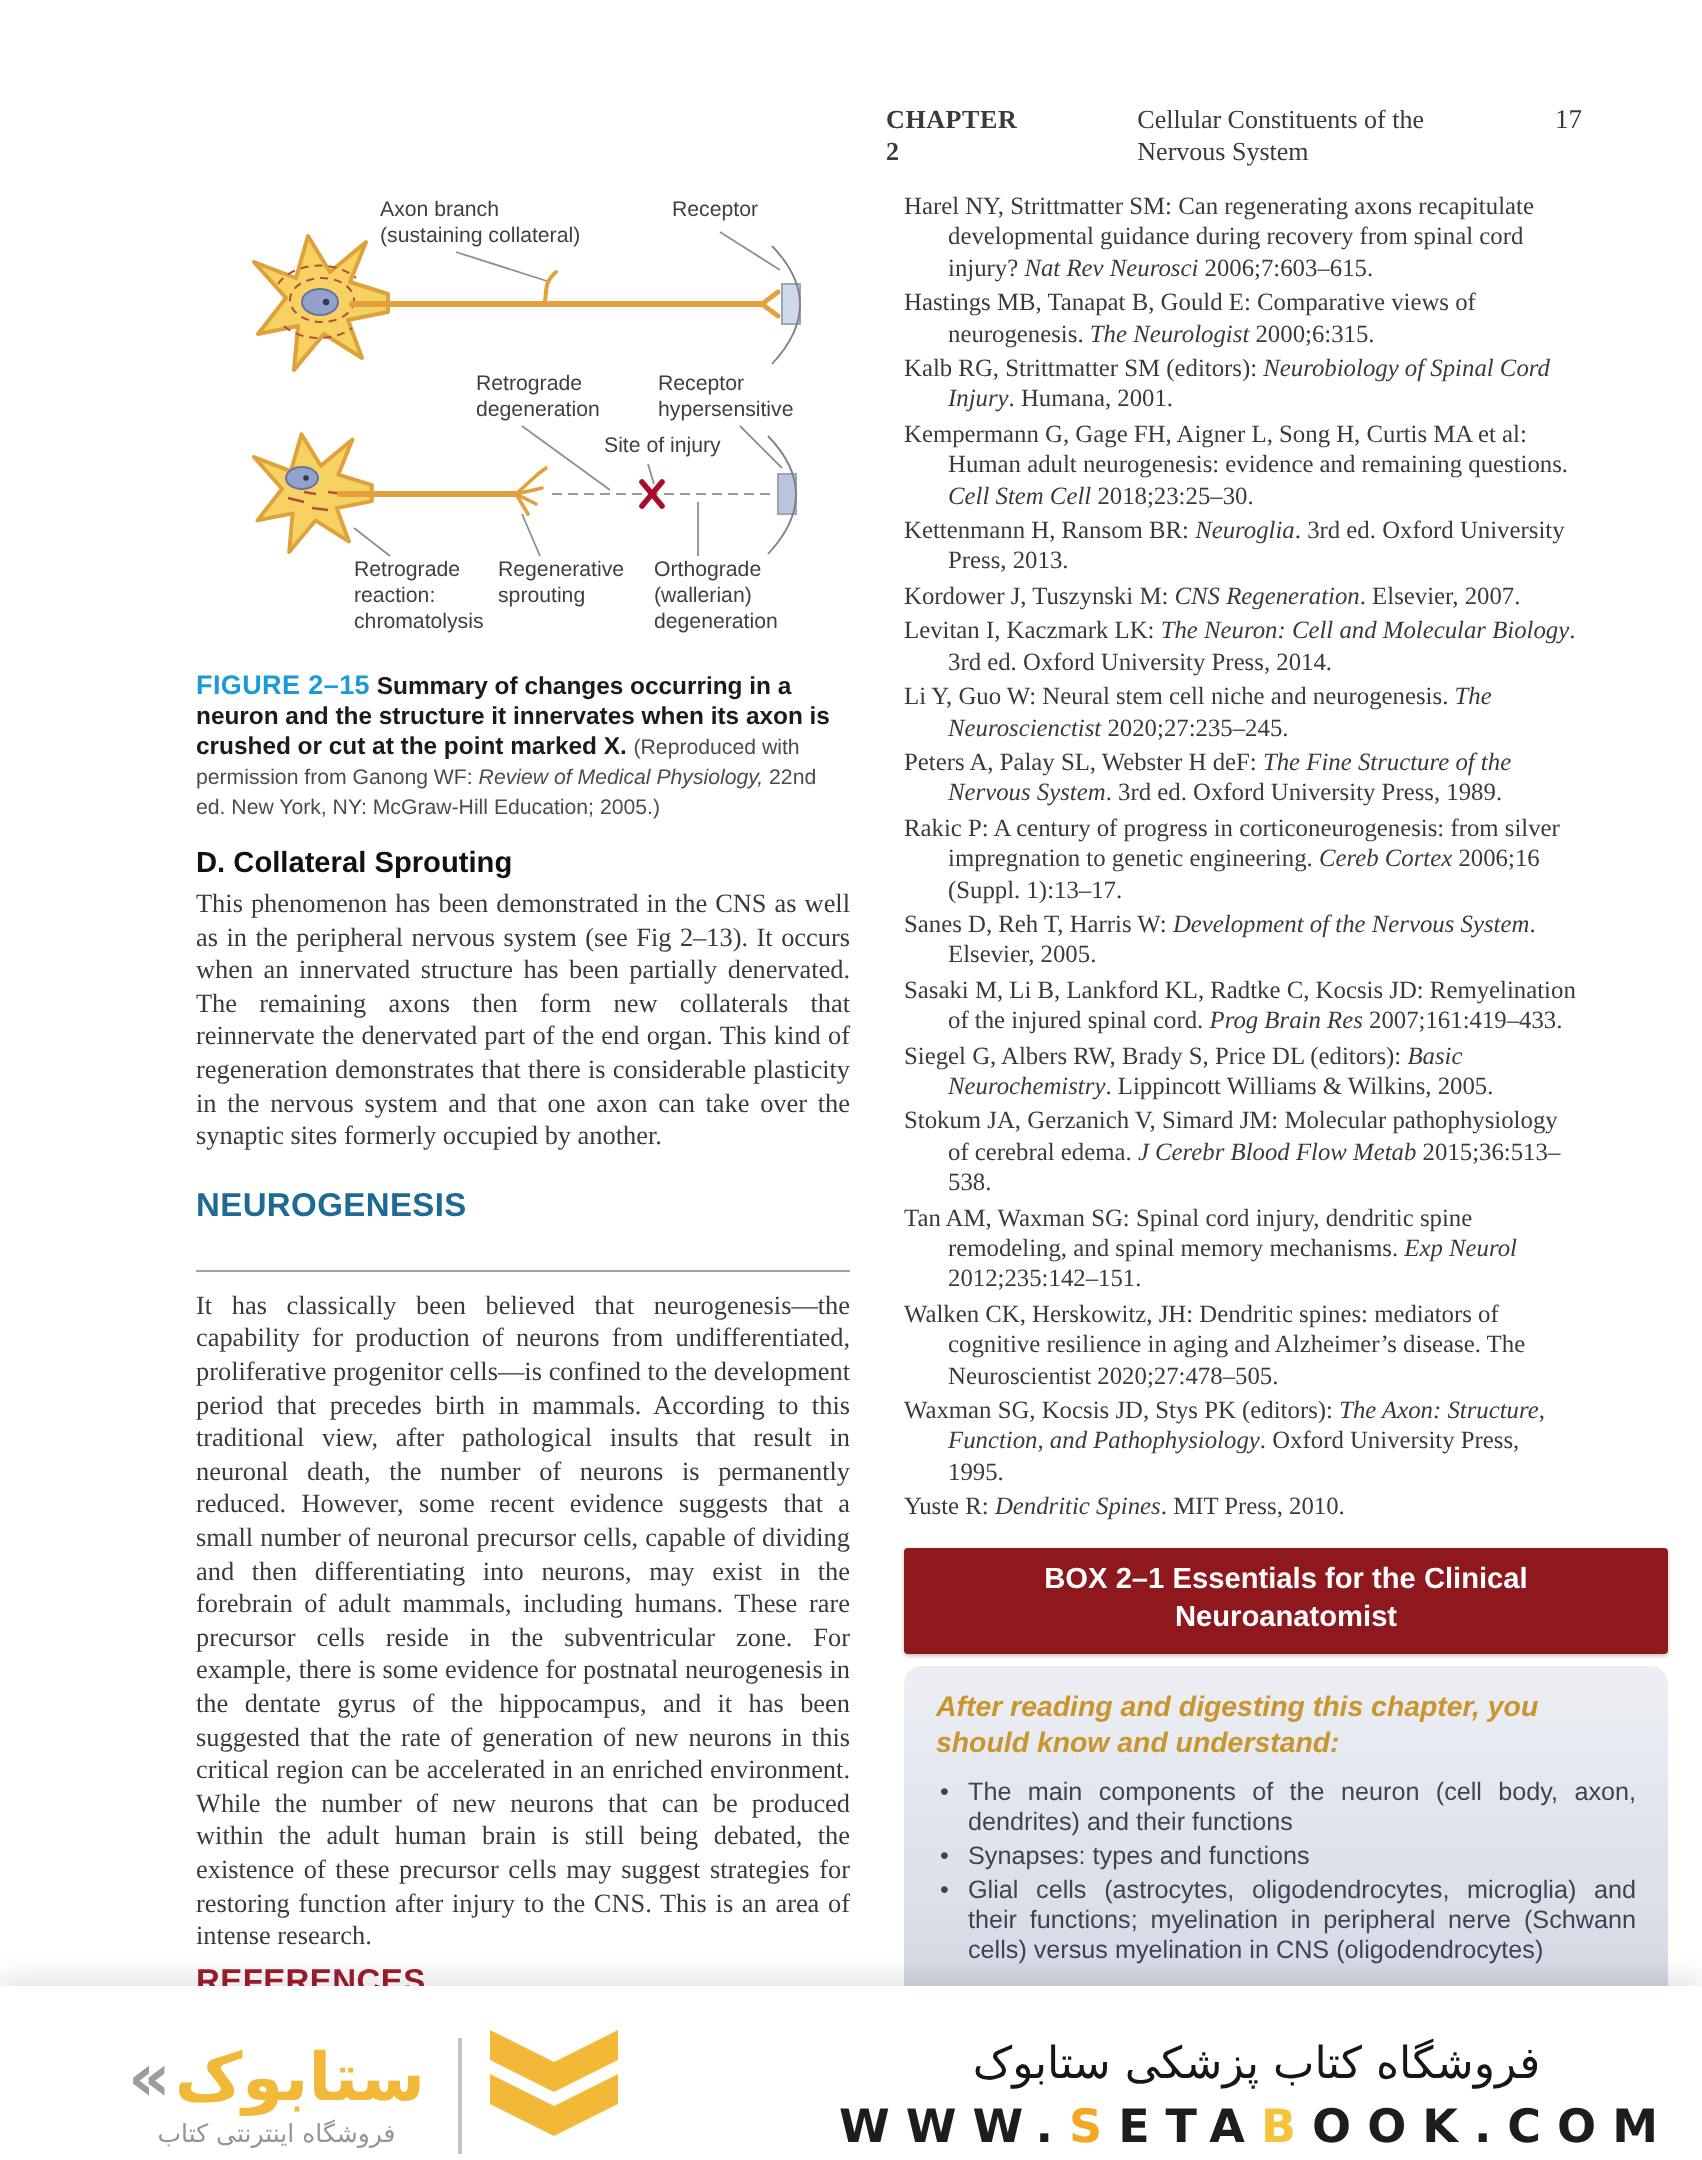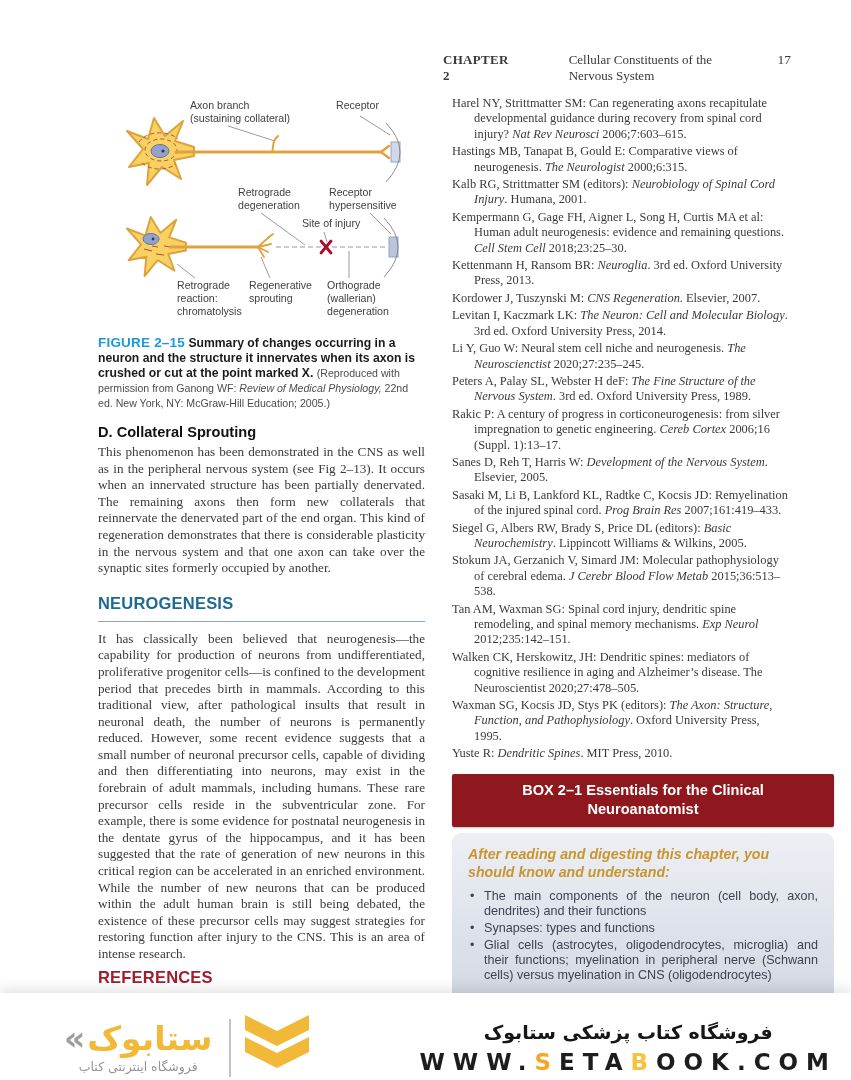--- a/index.html
+++ b/index.html
@@ -26,21 +26,21 @@
   .caption{margin:8px 0 0 0;font-family:"Liberation Sans",sans-serif;font-size:12.2px;line-height:1.22;
            color:#1b1b1b;text-align:left;}
   .cap-fig{color:#1a9ad6;font-weight:bold;font-size:13.5px;letter-spacing:.2px;}
   .cap-bold{font-weight:bold;}
   .cap-src{font-size:10.6px;color:#4c4c4c;}
   .cap-src .it{font-style:italic;}
 
   h3.subhead{margin:13px 0 4px 0;font-family:"Liberation Sans",sans-serif;font-size:14.6px;color:#111;}
   .body-par{margin:0;font-size:13.2px;line-height:16.6px;text-align:justify;color:#3a3a3a;}
 
-  h2.teal{margin:17px 0 9px 0;padding-bottom:8px;border-bottom:1px solid #8fa6b4;
+  h2.teal{margin:17px 0 9px 0;padding-bottom:22px;border-bottom:1px solid #8fa6b4;
           font-family:"Liberation Sans",sans-serif;font-size:16.5px;color:#1d6a94;letter-spacing:.2px;}
   h2.red{margin:5px 0 7px 0;font-family:"Liberation Sans",sans-serif;font-size:16.5px;color:#a01d2c;letter-spacing:.2px;}
 
   
   .refs{margin:0;padding:0;}
   .ref{margin:0 0 2px 0;padding-left:22px;text-indent:-22px;font-size:12.4px;line-height:15.4px;color:#3a3a3a;}
   .ref .it{font-style:italic;}
 
   
   .box{margin-top:12px;width:382px;}
@@ -60,21 +60,21 @@
   .banner{position:absolute;left:0;top:993px;width:851px;height:110px;background:#ffffff;
           box-shadow:0 -5px 12px rgba(0,0,0,.10);display:flex;align-items:center;}
   .logo{display:flex;align-items:center;margin-left:64px;}
   .logo-text{text-align:center;}
   .wordmark{font-family:"DejaVu Sans",sans-serif;font-weight:bold;font-size:33px;line-height:34px;}
   .wm-gray{color:#9d9d9d;letter-spacing:-4px;margin-right:2px;}
   .wm-yellow{color:#f2b838;}
   .logo-sub{margin-top:3px;font-family:"DejaVu Sans",sans-serif;font-size:12.5px;color:#959595;direction:rtl;}
   .logo-divider{width:2px;height:58px;background:#c4c4c4;margin:0 14px 0 16px;}
   .store{margin-left:auto;margin-right:14px;text-align:center;}
-  .store-title{font-family:"DejaVu Sans",sans-serif;font-weight:bold;font-size:19px;color:#161616;direction:rtl;}
+  .store-title{font-family:"DejaVu Sans",sans-serif;font-weight:normal;font-size:22px;color:#161616;direction:rtl;}
   .store-url{margin-top:6px;font-family:"DejaVu Sans",sans-serif;font-weight:bold;font-size:23px;
              letter-spacing:8px;color:#1d1d1d;}
   .store-url .ac1{color:#f5a623;}
   .store-url .ac2{color:#f7c33c;}
 </style>
 </head>
 <body>
 
 <div class="page">
   <div class="content">

